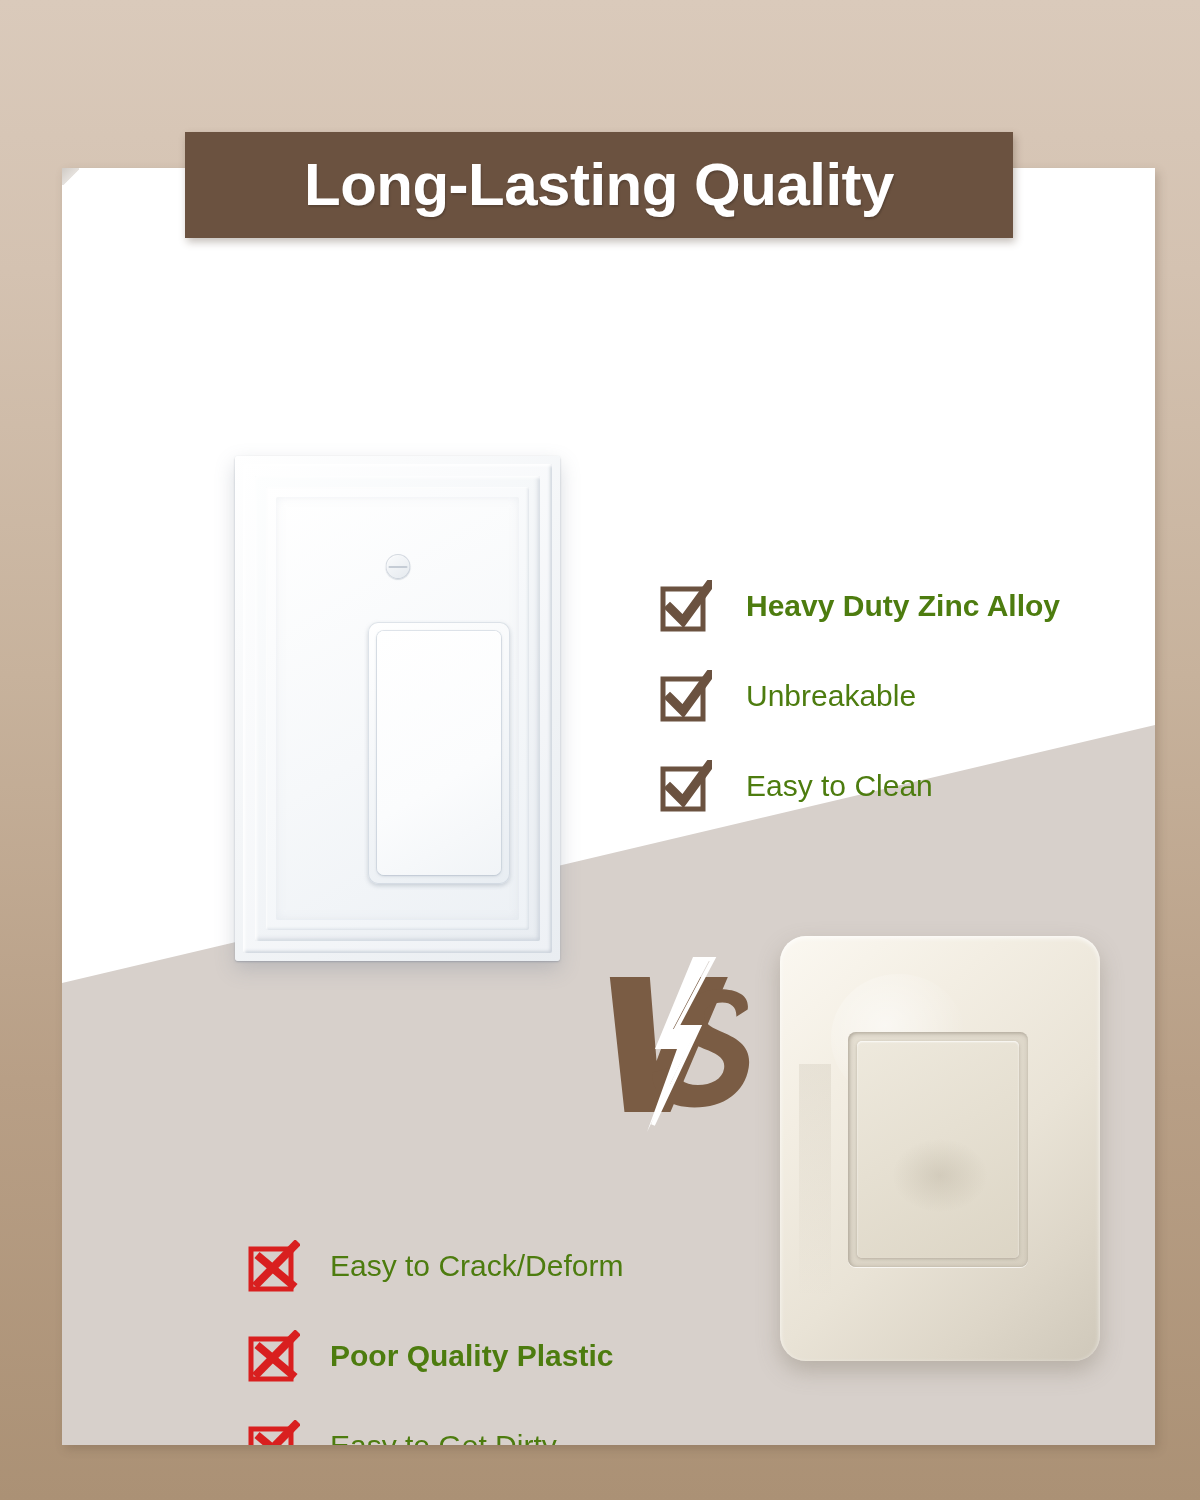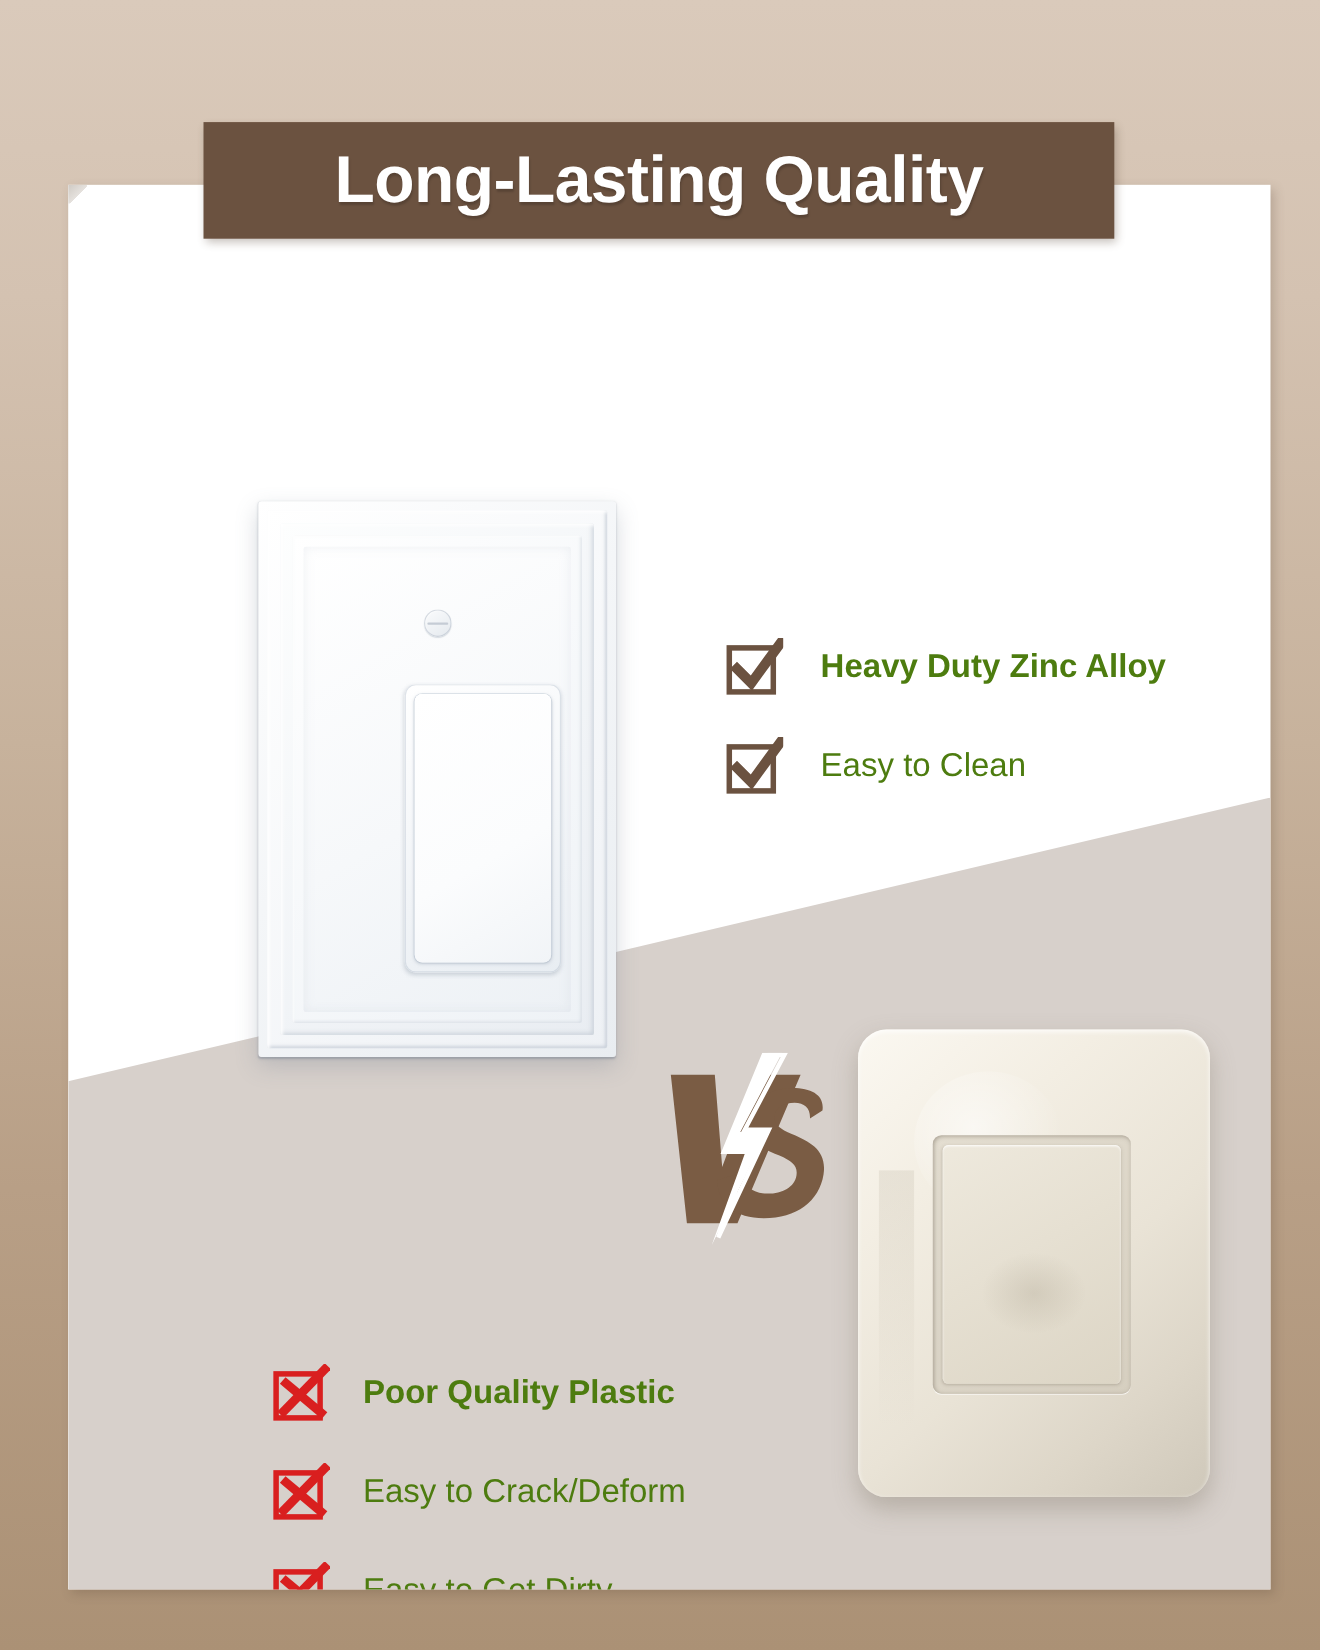--- a/index.html
+++ b/index.html
@@ -25,21 +25,21 @@
 
   
   #diagonal{
     position:absolute;left:0;right:0;bottom:0;height:720px;
     background:#d7d0cb;
     clip-path:polygon(0 258px,100% 0,100% 100%,0 100%);
   }
 
   
   #banner{
-    position:absolute;left:185px;top:111px;width:828px;height:106px;
+    position:absolute;left:185px;top:132px;width:828px;height:106px;
     background:#6b5240;
     box-shadow:2px 4px 8px rgba(80,60,45,.33);
     display:flex;align-items:center;justify-content:center;
   }
   #banner-text{
     color:#ffffff;font-size:60px;font-weight:bold;letter-spacing:-.5px;
     line-height:1;white-space:nowrap;
     text-shadow:1px 2px 2px rgba(0,0,0,.18);
   }
 
@@ -145,20 +145,29 @@
     <div class="li">
       <span class="box">
         <svg viewBox="0 0 52 52" width="52" height="52">
           <rect x="3" y="9" width="40" height="40" fill="none" stroke="#6b5240" stroke-width="5"></rect>
           <path d="M10 28 L23 41 L50 4" fill="none" stroke="#6b5240" stroke-width="9" stroke-linecap="square" stroke-linejoin="miter"></path>
         </svg>
       </span>
       <span class="txt bold">Heavy Duty Zinc Alloy</span>
     </div>
 
+    <div class="li">
+      <span class="box">
+        <svg viewBox="0 0 52 52" width="52" height="52">
+          <rect x="3" y="9" width="40" height="40" fill="none" stroke="#6b5240" stroke-width="5"></rect>
+          <path d="M10 28 L23 41 L50 4" fill="none" stroke="#6b5240" stroke-width="9" stroke-linecap="square" stroke-linejoin="miter"></path>
+        </svg>
+      </span>
+      <span class="txt">Unbreakable</span>
+    </div>
 
     <div class="li">
       <span class="box">
         <svg viewBox="0 0 52 52" width="52" height="52">
           <rect x="3" y="9" width="40" height="40" fill="none" stroke="#6b5240" stroke-width="5"></rect>
           <path d="M10 28 L23 41 L50 4" fill="none" stroke="#6b5240" stroke-width="9" stroke-linecap="square" stroke-linejoin="miter"></path>
         </svg>
       </span>
       <span class="txt">Easy to Clean</span>
     </div>
@@ -188,37 +197,37 @@
       <path d="M118 2 L80 90 L100 90 L72 168 L118 70 L96 70 L132 2 Z" fill="none" stroke="#ffffff" stroke-width="4"></path>
     </svg>
   </div>
 
   <div id="bad-list">
 
     <div class="li">
       <span class="box">
         <svg viewBox="0 0 52 52" width="52" height="52">
           <rect x="3" y="9" width="40" height="40" fill="none" stroke="#d91f1f" stroke-width="5"></rect>
+          <path d="M9 15 L47 47" stroke="#d91f1f" stroke-width="8" stroke-linecap="butt"></path>
+          <path d="M50 2 L7 46" stroke="#d91f1f" stroke-width="8" stroke-linecap="butt"></path>
+        </svg>
+      </span>
+      <span class="txt">Easy to Crack/Deform</span>
+    </div>
+
+    <div class="li">
+      <span class="box">
+        <svg viewBox="0 0 52 52" width="52" height="52">
+          <rect x="3" y="9" width="40" height="40" fill="none" stroke="#d91f1f" stroke-width="5"></rect>
           <line x1="8" y1="14" x2="50" y2="4" stroke="#d91f1f" stroke-width="0"></line>
           <path d="M9 15 L47 47" stroke="#d91f1f" stroke-width="8" stroke-linecap="butt"></path>
           <path d="M50 2 L7 46" stroke="#d91f1f" stroke-width="8" stroke-linecap="butt"></path>
         </svg>
       </span>
       <span class="txt bold">Poor Quality Plastic</span>
-    </div>
-
-    <div class="li">
-      <span class="box">
-        <svg viewBox="0 0 52 52" width="52" height="52">
-          <rect x="3" y="9" width="40" height="40" fill="none" stroke="#d91f1f" stroke-width="5"></rect>
-          <path d="M9 15 L47 47" stroke="#d91f1f" stroke-width="8" stroke-linecap="butt"></path>
-          <path d="M50 2 L7 46" stroke="#d91f1f" stroke-width="8" stroke-linecap="butt"></path>
-        </svg>
-      </span>
-      <span class="txt">Easy to Crack/Deform</span>
     </div>
 
     <div class="li">
       <span class="box">
         <svg viewBox="0 0 52 52" width="52" height="52">
           <rect x="3" y="9" width="40" height="40" fill="none" stroke="#d91f1f" stroke-width="5"></rect>
           <path d="M9 15 L47 47" stroke="#d91f1f" stroke-width="8" stroke-linecap="butt"></path>
           <path d="M50 2 L7 46" stroke="#d91f1f" stroke-width="8" stroke-linecap="butt"></path>
         </svg>
       </span>

